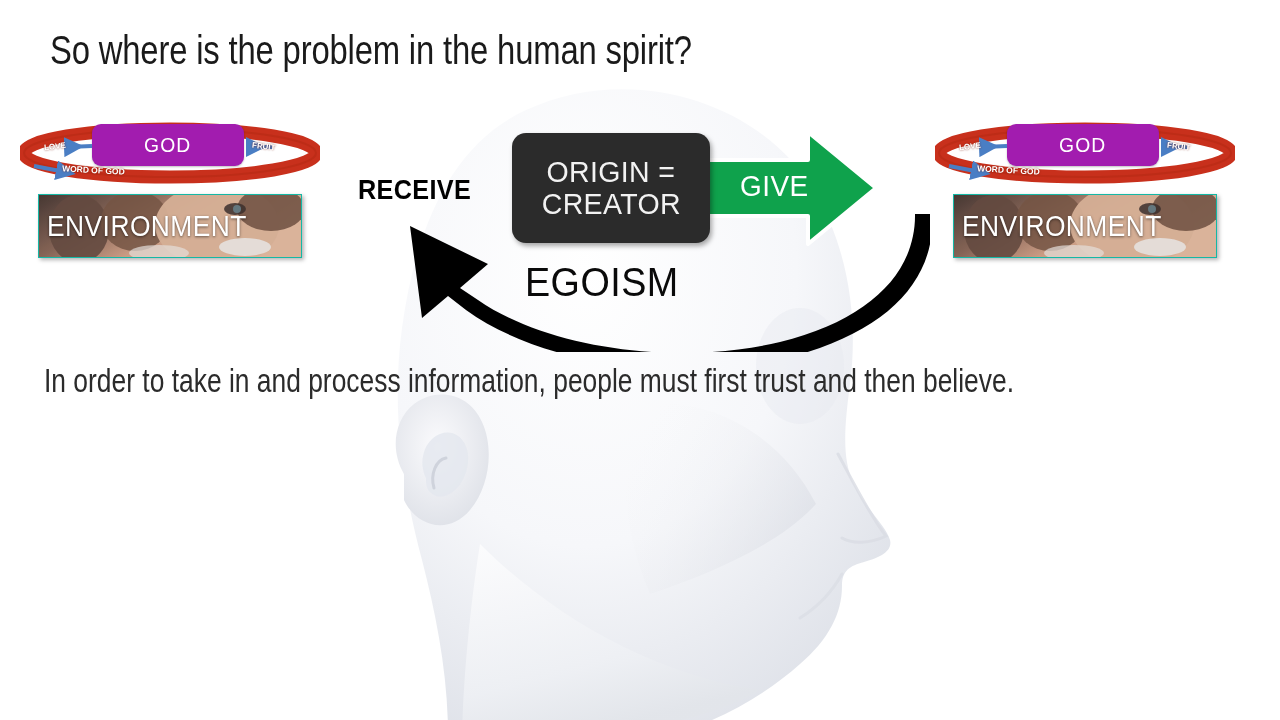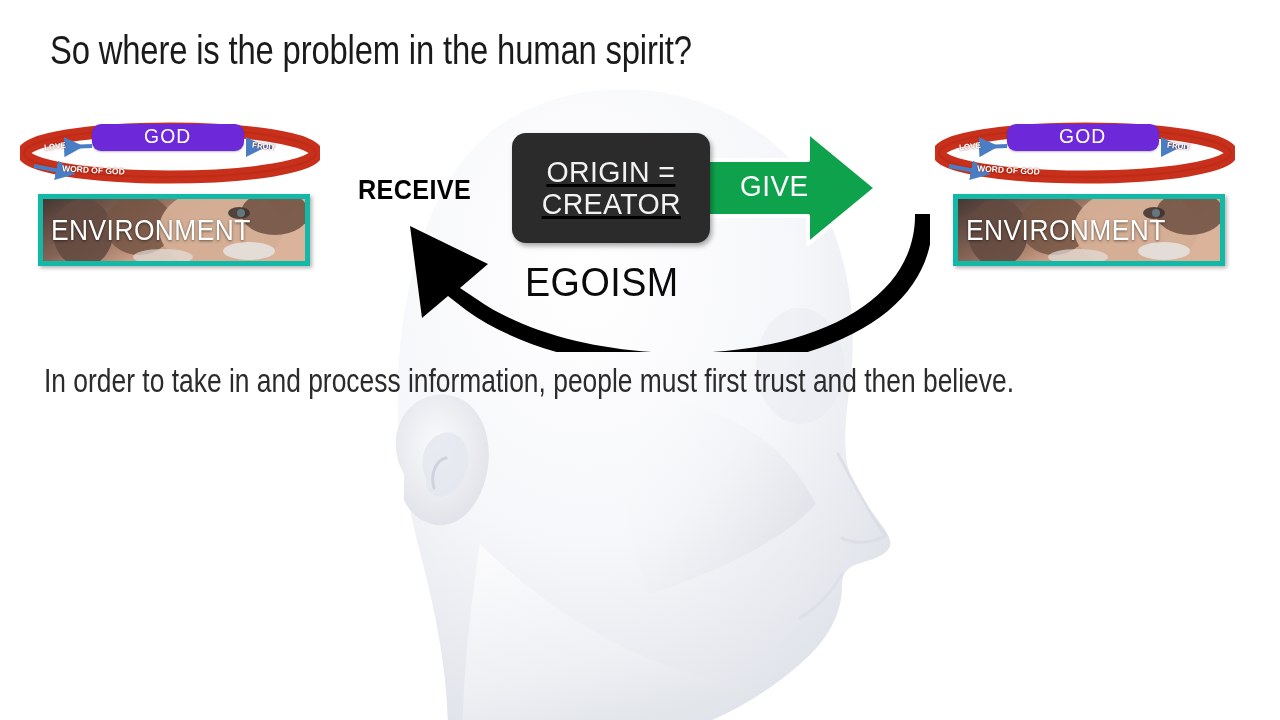--- a/index.html
+++ b/index.html
@@ -34,23 +34,23 @@
     transform:scaleX(.80);transform-origin:left center;
   }
 
   
   .god-unit{position:absolute;width:300px;height:150px;}
   .god-unit.left{left:20px;top:110px;}
   .god-unit.right{left:935px;top:110px;}
 
   .god-ellipse{position:absolute;left:0;top:0;width:300px;height:62px;}
   .god-box{
-    position:absolute;left:72px;top:2px;width:152px;height:27px;
-    background:#6d28d9;border-radius:9px;
-    display:flex;justify-content:center;
+    position:absolute;left:72px;top:2px;width:152px;height:42px;
+    background:#a21caf;border-radius:9px;
+    display:flex;align-items:center;justify-content:center;
     box-shadow:0 1px 2px rgba(0,0,0,.25);
     z-index:3;
   }
   .god-box span{
     font-family:"Liberation Sans Narrow","Liberation Sans",sans-serif;
     color:#fff;font-size:21px;letter-spacing:1.2px;
     transform:scaleX(.92);
   }
   .ring-lbl{
     position:absolute;z-index:4;
@@ -59,42 +59,41 @@
     text-shadow:0 0 2px rgba(120,25,12,.9);
     white-space:nowrap;
   }
   .lbl-love{left:24px;top:20px;font-size:8px;transform:rotate(-7deg);}
   .lbl-fruit{left:232px;top:20px;font-size:8px;transform:rotate(7deg);}
   .lbl-word{left:42px;top:43px;font-size:8.5px;transform:rotate(3deg);}
 
   
   .env{
     position:absolute;left:18px;top:72px;width:262px;height:62px;
-    overflow:hidden;border:5px solid #14b8a6;
+    overflow:hidden;border:1px solid #14b8a6;
     box-shadow:2px 2px 4px rgba(0,0,0,.30);
     background:#6b5750;
   }
   .env-photo{position:absolute;inset:0;}
   .env-label{
     position:absolute;left:8px;top:50%;transform:translateY(-50%) scaleX(.88);
     transform-origin:left center;
     font-family:"Liberation Sans Narrow","Liberation Sans",sans-serif;
     font-size:30px;color:#ffffff;letter-spacing:.5px;
     text-shadow:0 1px 3px rgba(0,0,0,.55);
     white-space:nowrap;
   }
 
   
   .origin-box{
     position:absolute;left:512px;top:121px;width:198px;height:110px;
     background:#2b2b2b;border-radius:14px;
     box-shadow:2px 3px 5px rgba(0,0,0,.35);
     display:flex;flex-direction:column;align-items:center;justify-content:center;
     z-index:6;
-    text-decoration:underline;
   }
   .origin-box .l1,.origin-box .l2{
     font-family:"Liberation Sans Narrow","Liberation Sans",sans-serif;
     color:#f2f2f2;font-size:30px;line-height:1.08;letter-spacing:.4px;
     transform:scaleX(.95);
   }
 
   .give-arrow{position:absolute;left:700px;top:118px;width:180px;height:116px;z-index:5;}
   .give-label{
     position:absolute;left:740px;top:157px;z-index:7;

